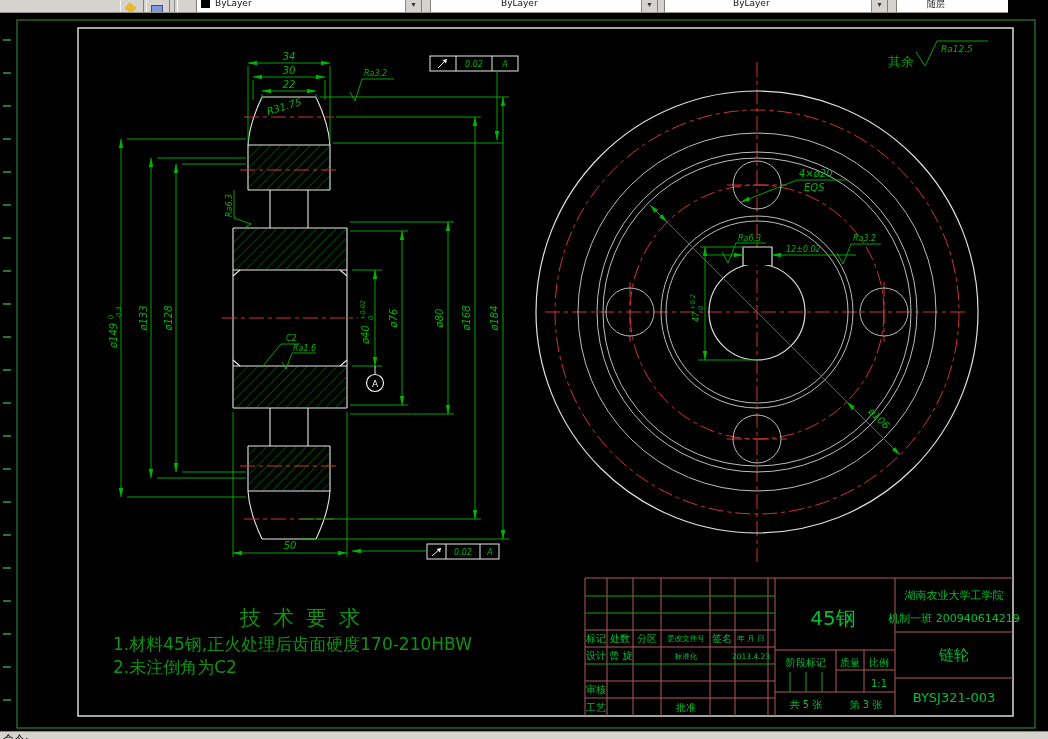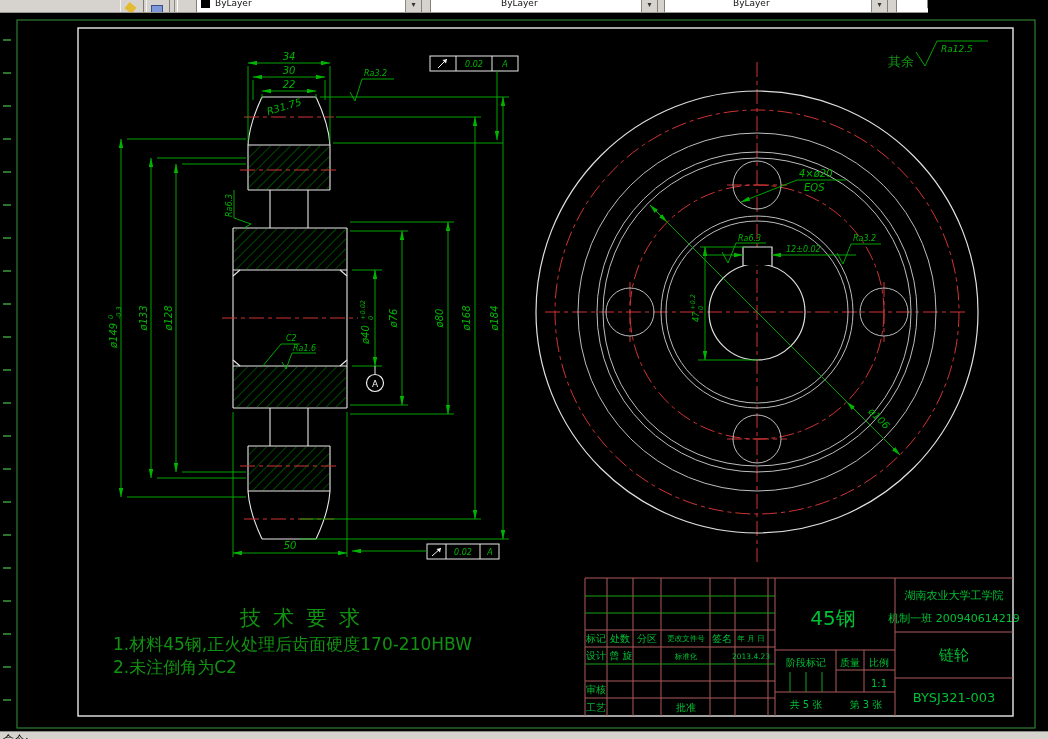--- a/index.html
+++ b/index.html
@@ -1,19 +1,19 @@
 <!DOCTYPE html>
 <html><head>
 <meta charset="utf-8">
 <style>
   html,body{margin:0;padding:0;background:#000;}
   #screen{position:relative;width:1048px;height:739px;background:#000;overflow:hidden;
           font-family:"DejaVu Sans",sans-serif;}
   
-  #toolbar{position:absolute;top:0;left:0;width:928px;height:12px;background:#d6d3ce;
+  #toolbar{position:absolute;top:0;left:0;width:1008px;height:12px;background:#d6d3ce;
            border-bottom:1px solid #9a968f;overflow:hidden;z-index:5;}
   .tbtn{position:absolute;top:-6px;width:22px;height:20px;background:#d6d3ce;
         border:1px solid #f4f2ee;border-right-color:#7e7a74;border-bottom-color:#7e7a74;}
   .combo{position:absolute;top:-9px;height:20px;background:#fff;border:1px solid #828079;
          border-top-color:#5e5c57;overflow:hidden;font:9px "DejaVu Sans",sans-serif;color:#111;}
   .combo .ctext{position:absolute;left:18px;top:6px;white-space:nowrap;}
   .combo .swatch{position:absolute;left:4px;top:8px;width:9px;height:8px;background:#000;}
   .combo .drop{position:absolute;right:0;top:0;width:15px;height:20px;background:#d6d3ce;
          border-left:1px solid #8a8882;font-size:8px;color:#333;text-align:center;line-height:26px;}
   .sep{position:absolute;top:-2px;width:2px;height:14px;border-left:1px solid #8a8882;border-right:1px solid #fff;}

